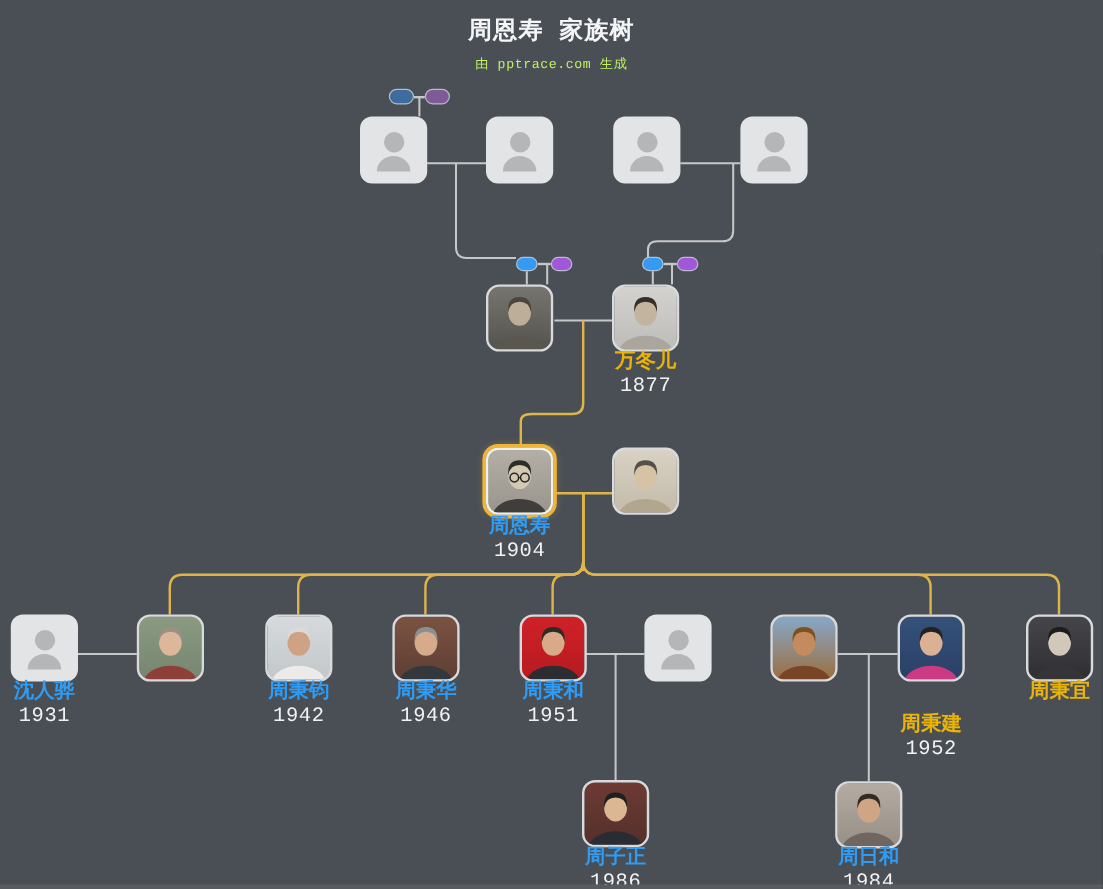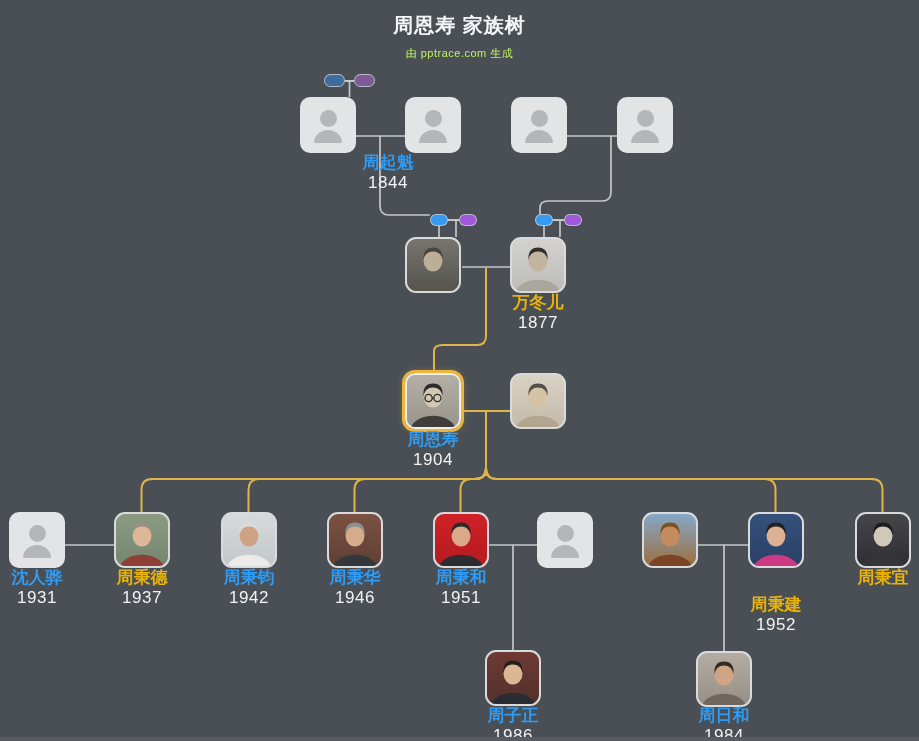--- a/index.html
+++ b/index.html
@@ -1,19 +1,19 @@
 <!DOCTYPE html>
 <html><head>
 <meta charset="utf-8">
 <style>
   html,body{margin:0;padding:0;background:#35383c;}
   .stage{
     position:relative;width:919px;height:741px;overflow:hidden;
     background:#4a4f55;
-    font-family:Liberation Sans, sans-serif;
+    font-family:Liberation Mono, monospace;
   }
   
   .hdr{position:absolute;top:12px;left:0;right:0;text-align:center;z-index:4;}
   .title{font-size:20px;font-weight:700;color:#f4f5f7;letter-spacing:1px;}
   .subtitle{margin-top:7px;font-size:11px;color:#bef264;letter-spacing:.5px;}
   
   svg.lines{position:absolute;left:0;top:0;z-index:1;}
   
   .card{position:absolute;width:56px;height:56px;z-index:2;}
   .frame{width:100%;height:100%;box-sizing:border-box;border-radius:10px;overflow:hidden;position:relative;}
@@ -98,24 +98,20 @@
   </div>
   <div class="couple g2 bright" style="left:535px;top:214px;width:47px">
     <span class="cbox blue"></span>
       <span class="cbar"></span>
       <span class="cbox purple"></span>
   </div>
 
   <div class="card" style="left:300px;top:97px">
       <div class="frame placeholder"></div>
     </div>
-  <div class="plabel" style="left:-32px;top:154px;margin-left:360px">
-    <div class="pname" data-color="blue">周起魁</div>
-    <div class="pyear">1844</div>
-  </div>
   <div class="card" style="left:405px;top:97px">
       <div class="frame placeholder"></div>
     </div>
   <div class="card" style="left:511px;top:97px">
       <div class="frame placeholder"></div>
     </div>
   <div class="card" style="left:617px;top:97px">
       <div class="frame placeholder"></div>
     </div>
 
@@ -177,24 +173,20 @@
   </div>
   <div class="card" style="left:114px;top:512px">
       <div class="frame photo" style="background: linear-gradient(rgb(139, 155, 130), rgb(118, 133, 111));">
         <svg viewBox="0 0 52 52" width="100%" height="100%">
           <path d="M4 52 C11 37 41 37 48 52 Z" fill="#8e4038"></path>
           <ellipse cx="26" cy="21.5" rx="9.5" ry="11" fill="#dcb79a"></ellipse>
           <path d="M16.5 21 Q15.5 8.5 26 8.5 Q36.5 8.5 35.5 21 Q34 12.5 26 12.5 Q18 12.5 16.5 21 Z" fill="#9b9181"></path>
         </svg>
       </div>
     </div>
-  <div class="plabel" style="left:82px;top:569px">
-    <div class="pname" data-color="pink">周秉德</div>
-    <div class="pyear">1937</div>
-  </div>
   <div class="card" style="left:221px;top:512px">
       <div class="frame photo" style="background: linear-gradient(rgb(214, 218, 220), rgb(194, 199, 202));">
         <svg viewBox="0 0 52 52" width="100%" height="100%">
           <path d="M4 52 C11 37 41 37 48 52 Z" fill="#ecebe9"></path>
           <ellipse cx="26" cy="21.5" rx="9.5" ry="11" fill="#cfa284"></ellipse>
           <path d="M16.5 21 Q15.5 8.5 26 8.5 Q36.5 8.5 35.5 21 Q34 12.5 26 12.5 Q18 12.5 16.5 21 Z" fill="#dadad8"></path>
         </svg>
       </div>
     </div>
   <div class="plabel" style="left:189px;top:569px">

